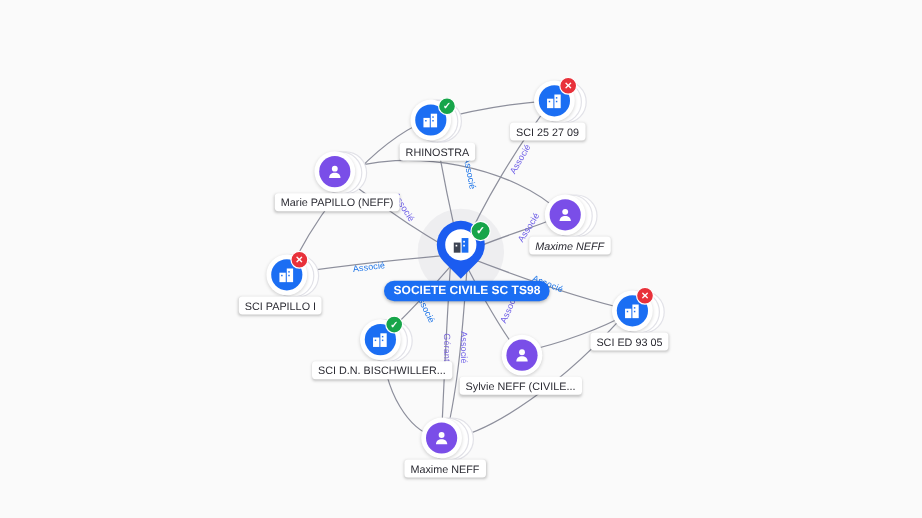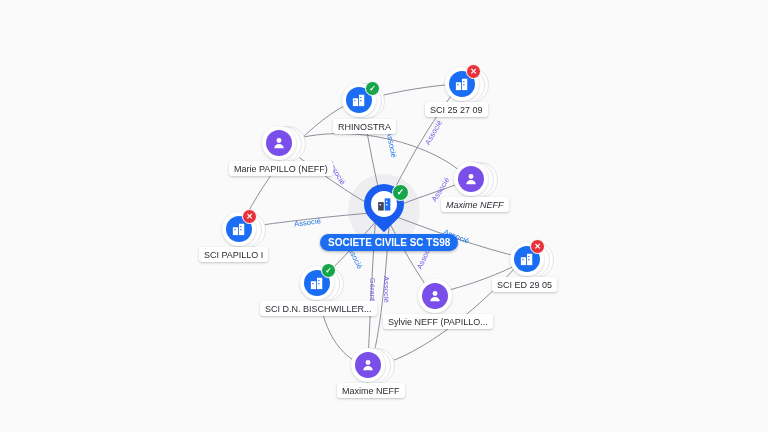--- a/index.html
+++ b/index.html
@@ -268,21 +268,21 @@
         <svg width="14" height="14" viewBox="0 0 16 16" fill="#fff">
             <rect x="1" y="6" width="6" height="9"></rect>
             <rect x="8" y="2" width="6" height="13"></rect>
             <rect x="2.6" y="8" width="1.4" height="1.4" fill="#1b6ef3"></rect>
             <rect x="9.4" y="4.5" width="1.4" height="1.4" fill="#1b6ef3"></rect>
             <rect x="9.4" y="8" width="1.4" height="1.4" fill="#1b6ef3"></rect>
           </svg>
       </div>
     </div>
     <div class="badge ko" style="left:2px; top:-20px; width:13px; height:13px;">✕</div>
-    <div class="node-label" style="left:-36px; top:18px;">SCI ED 29 05</div>
+    <div class="node-label" style="left:-36px; top:18px;">SCI ED 93 05</div>
   </div>
 
   <div class="node" style="left:318px; top:283px;">
     <div class="node-stack" style="left:-10px; top:-17px; width:34px; height:34px;"></div>
     <div class="node-stack" style="left:-14px; top:-17px; width:34px; height:34px;"></div>
     <div class="node-disc" style="left:-18px; top:-17px; width:34px; height:34px;">
       <div class="disc-inner company" style="width:26px; height:26px;">
         <svg width="14" height="14" viewBox="0 0 16 16" fill="#fff">
             <rect x="1" y="6" width="6" height="9"></rect>
             <rect x="8" y="2" width="6" height="13"></rect>
@@ -298,21 +298,21 @@
 
   <div class="node" style="left:435px; top:296px;">
     <div class="node-disc" style="left:-17px; top:-17px; width:34px; height:34px;">
       <div class="disc-inner person" style="width:26px; height:26px;">
         <svg width="14" height="14" viewBox="0 0 16 16" fill="#fff">
             <circle cx="8" cy="5.2" r="2.8"></circle>
             <path d="M2.6 14c0-3.1 2.4-4.9 5.4-4.9s5.4 1.8 5.4 4.9z"></path>
           </svg>
       </div>
     </div>
-    <div class="node-label" style="left:-52px; top:18px;">Sylvie NEFF (PAPILLO...</div>
+    <div class="node-label" style="left:-52px; top:18px;">Sylvie NEFF (CIVILE...</div>
   </div>
 
   <div class="node" style="left:368px; top:365px;">
     <div class="node-stack" style="left:-9px; top:-17px; width:34px; height:34px;"></div>
     <div class="node-stack" style="left:-13px; top:-17px; width:34px; height:34px;"></div>
     <div class="node-disc" style="left:-17px; top:-17px; width:34px; height:34px;">
       <div class="disc-inner person" style="width:26px; height:26px;">
         <svg width="14" height="14" viewBox="0 0 16 16" fill="#fff">
             <circle cx="8" cy="5.2" r="2.8"></circle>
             <path d="M2.6 14c0-3.1 2.4-4.9 5.4-4.9s5.4 1.8 5.4 4.9z"></path>

